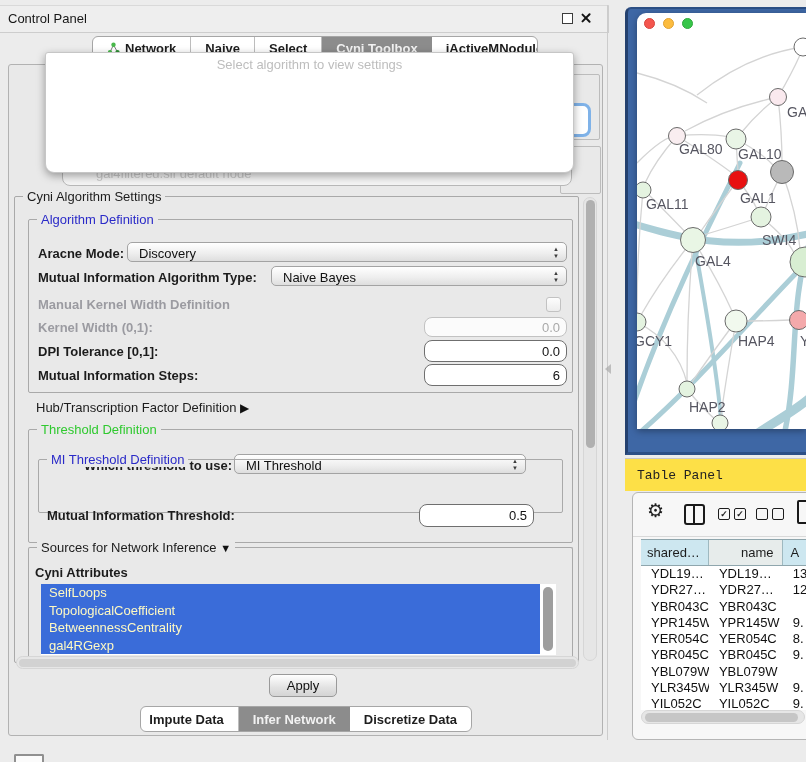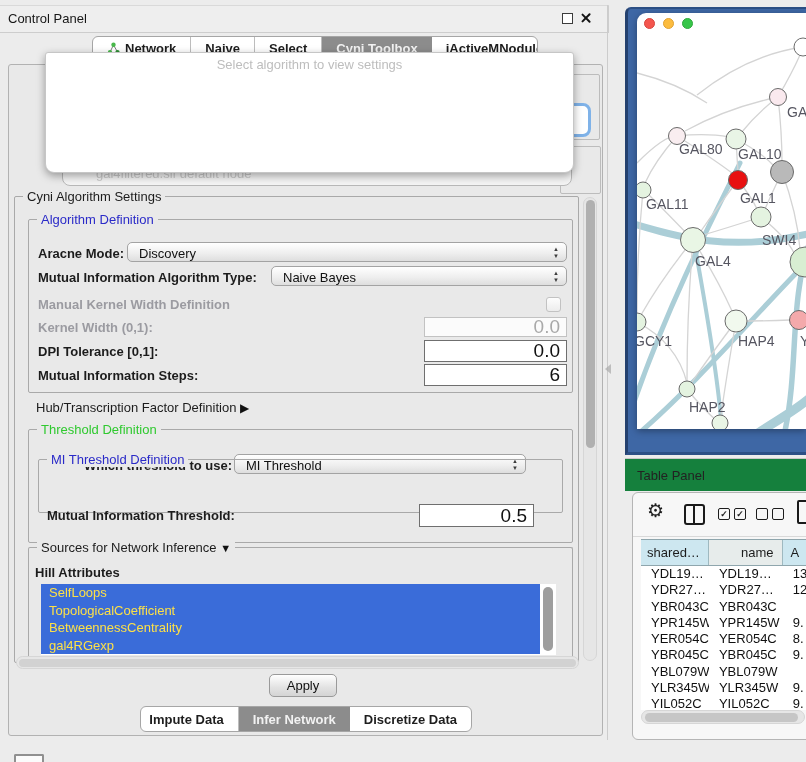--- a/index.html
+++ b/index.html
@@ -58,33 +58,33 @@
 
   
   .combo{position:absolute;height:20px;border:1px solid #a3a3a3;border-radius:5px;
          background:linear-gradient(#ffffff,#efefef 55%,#dedede);box-sizing:border-box;}
   .cval{position:absolute;left:11px;top:3px;font-size:13px;color:#111;white-space:nowrap;}
   .carr{position:absolute;right:7px;top:3px;display:flex;flex-direction:column;align-items:center;
         font-size:6px;line-height:7px;color:#3c3c3c;}
 
   
   .tfield{position:absolute;height:20px;border:1px solid #6f6f6f;background:#fff;text-align:right;
-          padding:0 6px;font-size:19px;font-family:"Liberation Sans",sans-serif;color:#111;box-sizing:border-box;border-radius:0;}
+          padding:0 6px;font-size:13px;font-family:"Liberation Sans",sans-serif;color:#111;box-sizing:border-box;border-radius:8px;}
   .tfield.dis{border:1px solid #c2c2c2;background:#fbfbfb;color:#a9a9a9;}
   .chk{position:absolute;width:13px;height:13px;border:1px solid #c2c2c2;border-radius:3px;
        background:linear-gradient(#fdfdfd,#ececec);}
 
   
   .sbtrack{position:absolute;background:#e6e6e6;border:1px solid #d6d6d6;border-radius:7px;box-sizing:border-box;}
   .sbthumb{position:absolute;background:#b0b0b0;border-radius:5px;}
   .sbthumb.light{background:#d2d2d2;}
 
   
   .srclist{position:absolute;left:41px;top:584px;width:515px;height:71px;background:#ffffff;overflow:hidden;}
-  .srcitem{height:17.5px;line-height:17.5px;width:499px;background:var(--selection-blue);color:#fde047;
+  .srcitem{height:17.5px;line-height:17.5px;width:499px;background:var(--selection-blue);color:#fef9c3;
            font-size:13px;padding-left:8px;box-sizing:border-box;white-space:nowrap;}
   .srcscroll{position:absolute;left:543px;top:587px;width:10px;height:64px;background:#9e9e9e;border-radius:5px;}
 
   .apply-btn{position:absolute;left:269px;top:674px;width:68px;height:23px;border:1px solid #9a9a9a;border-radius:5px;
              background:linear-gradient(#ffffff,#e2e2e2 60%,#d4d4d4);font-size:13px;color:#111;
              font-family:"Liberation Sans",sans-serif;}
   .hub-arrow{font-size:12px;color:#111;}
   .src-arrow{font-size:11px;color:#111;}
 
   .partial-box{position:absolute;left:14px;top:754px;width:26px;height:12px;border:2px solid #909090;
@@ -99,22 +99,22 @@
   .net-window{position:absolute;left:637px;top:13px;width:169px;height:416px;background:#ffffff;
               border-radius:9px 0 0 0;box-shadow:0 2px 7px rgba(0,0,0,.35);overflow:hidden;}
   .tl{position:absolute;top:5px;width:11px;height:11px;border-radius:50%;box-sizing:border-box;}
   .tl.red{left:7px;background:#f4564e;border:1px solid #d6453e;}
   .tl.yellow{left:26px;background:#fcbc3f;border:1px solid #dfa133;}
   .tl.green{left:45px;background:#37c649;border:1px solid #2fa83c;}
   #netsvg{position:absolute;left:0;top:0;}
   #netsvg text{font-family:"Liberation Sans",sans-serif;font-size:14px;fill:#565661;}
 
   
-  .tp-header{position:absolute;left:625px;top:458px;width:181px;height:32px;background:#15803d;
-             border-top:1px solid #c8c8c8;}
+  .tp-header{position:absolute;left:625px;top:458px;width:181px;height:32px;background:#fde047;
+             border-top:1px solid #c8c8c8;font-family:Liberation Mono, monospace;}
   .tp-title{position:absolute;left:12px;top:9px;font-size:13px;color:#222;}
   .tp-window{position:absolute;left:632px;top:492px;width:180px;height:248px;background:#f7f7f7;
              border:1px solid #b5b5b5;border-radius:6px 0 0 6px;box-sizing:border-box;}
   .tb-gear{position:absolute;left:14px;top:8px;font-size:19px;color:#1f1f1f;line-height:19px;}
   .tb-cols{position:absolute;left:51px;top:11px;width:17px;height:17px;border:2px solid #1a1a1a;border-radius:3px;}
   .tb-cols::after{content:"";position:absolute;left:7px;top:0;width:2px;height:17px;background:#1a1a1a;}
   .cbgrp{position:absolute;top:15px;display:flex;gap:4px;}
   .cbgrp.checked{left:85px;} .cbgrp.unchecked{left:123px;}
   .cb{width:10px;height:10px;border:1.6px solid #1d1d1d;border-radius:2px;font-size:9px;line-height:10px;
       text-align:center;color:#1d1d1d;font-weight:bold;}
@@ -240,21 +240,21 @@
   </div>
   <span class="lbl" style="left:47px;top:508px;">Mutual Information Threshold:</span>
   <input class="tfield" style="left: 419px; top: 504px; width: 115px; height: 23px;" value="0.5">
 
   <div class="grp" style="left:28px;top:547px;width:543px;height:113px;border-bottom:none;">
     <span class="gtitle">
       <span>Sources for Network Inference</span>
       <span class="src-arrow"> ▼</span>
     </span>
   </div>
-  <span class="lbl" style="left:35px;top:565px;">Hill Attributes</span>
+  <span class="lbl" style="left:35px;top:565px;">Cyni Attributes</span>
   <div class="srclist" id="src-list">
       <div class="srcitem">SelfLoops</div>
       <div class="srcitem">TopologicalCoefficient</div>
       <div class="srcitem">BetweennessCentrality</div>
       <div class="srcitem">gal4RGexp</div>
     </div>
   <div class="srcscroll"></div>
 
   <div class="sbtrack" style="left:16px;top:656px;width:563px;height:13px;">
     <div class="sbthumb light" style="left:2px;top:2px;width:557px;height:8px;"></div>

